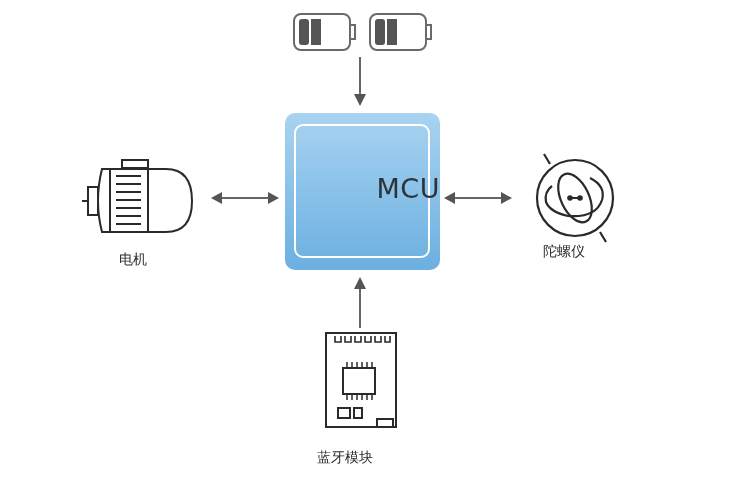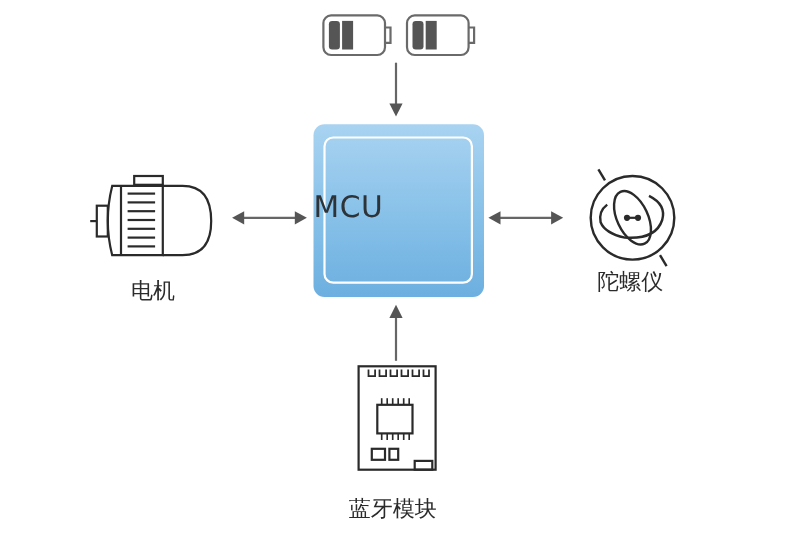--- a/index.html
+++ b/index.html
@@ -1,24 +1,24 @@
 <!DOCTYPE html>
 <html><head>
 <meta charset="utf-8">
 <style>
   html, body { margin:0; padding:0; background:#ffffff; }
   body { width:730px; height:488px; position:relative; overflow:hidden;
          font-family:"DejaVu Sans", sans-serif; }
   .abs { position:absolute; }
-  .label { position:absolute; font-size:20px; color:#2b2b2b; white-space:nowrap; }
+  .label { position:absolute; font-size:14px; color:#2b2b2b; white-space:nowrap; }
   .mcu { left:285px; top:113px; width:155px; height:157px; border-radius:10px;
          background:linear-gradient(to bottom,#a9d3f1 0%,#86c0e8 55%,#6cafe0 100%); }
   .mcu-inner { position:absolute; left:9px; top:11px; right:10px; bottom:12px;
          border:2px solid #ffffff; border-radius:9px; }
-  .mcu-text { position:absolute; left:0; right:0; top:60px; text-align:left;
+  .mcu-text { position:absolute; left:0; right:0; top:60px; text-align:right;
          font-size:27px; color:#2e3338; letter-spacing:0.5px; }
   svg { position:absolute; overflow:visible; }
 </style>
 </head>
 <body>
 
 <svg style="left:290px;top:10px" width="150" height="45" viewBox="0 0 150 45">
   <g fill="none" stroke="#6a6a6a" stroke-width="2">
     <rect x="4" y="4" width="56" height="36" rx="7"></rect>
     <path d="M60 15 h5 v14 h-5"></path>

